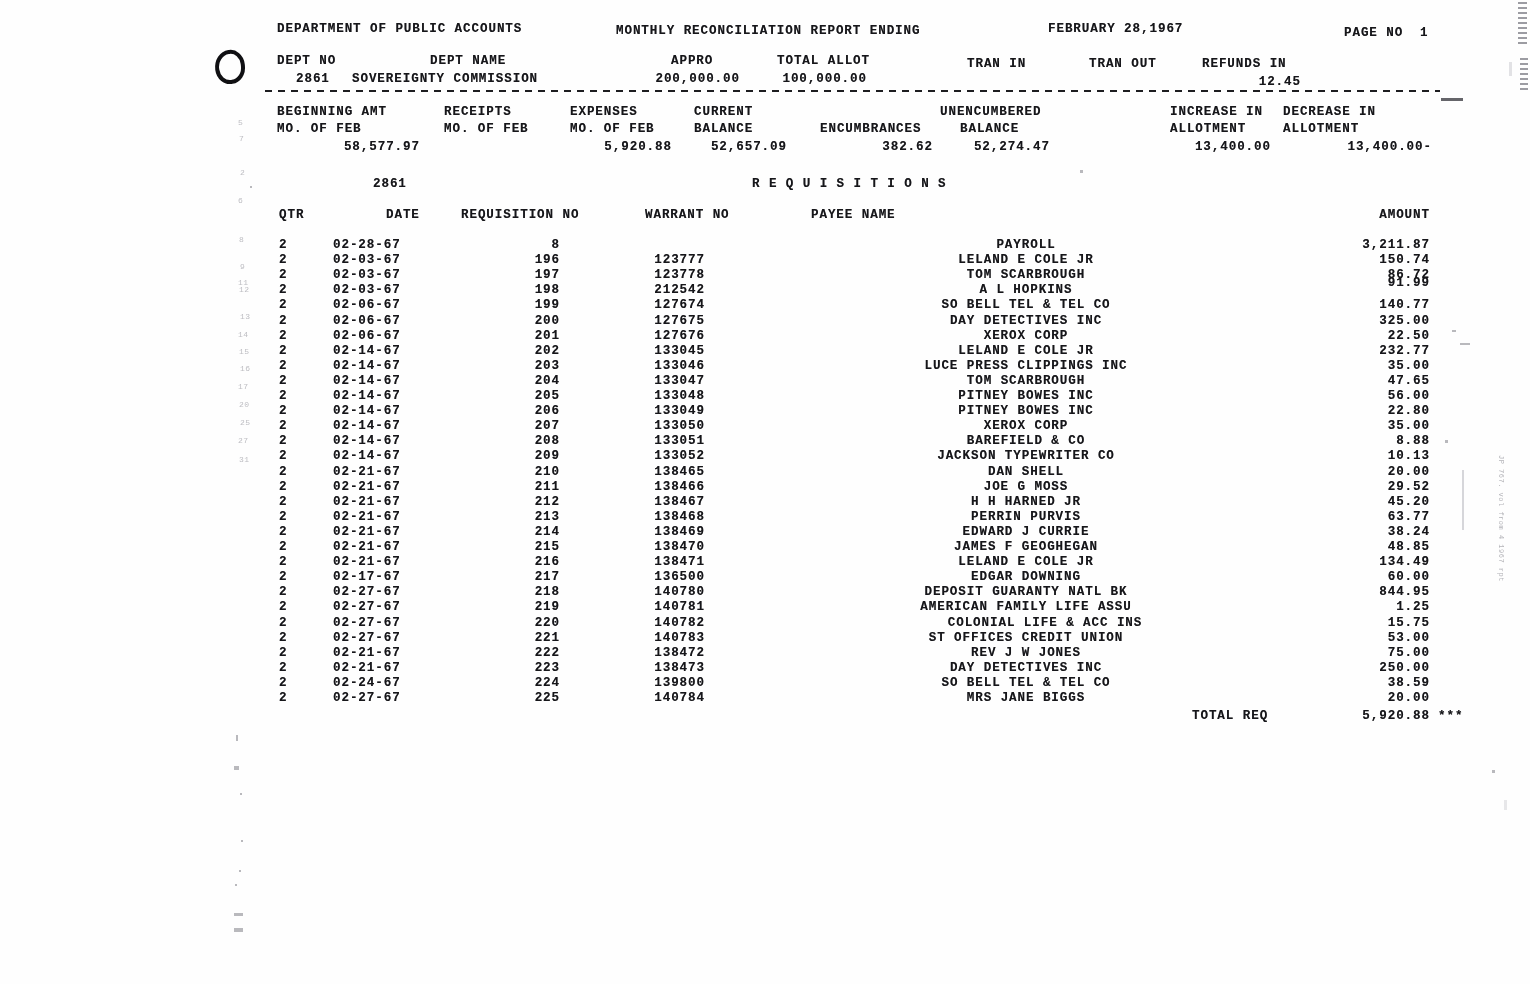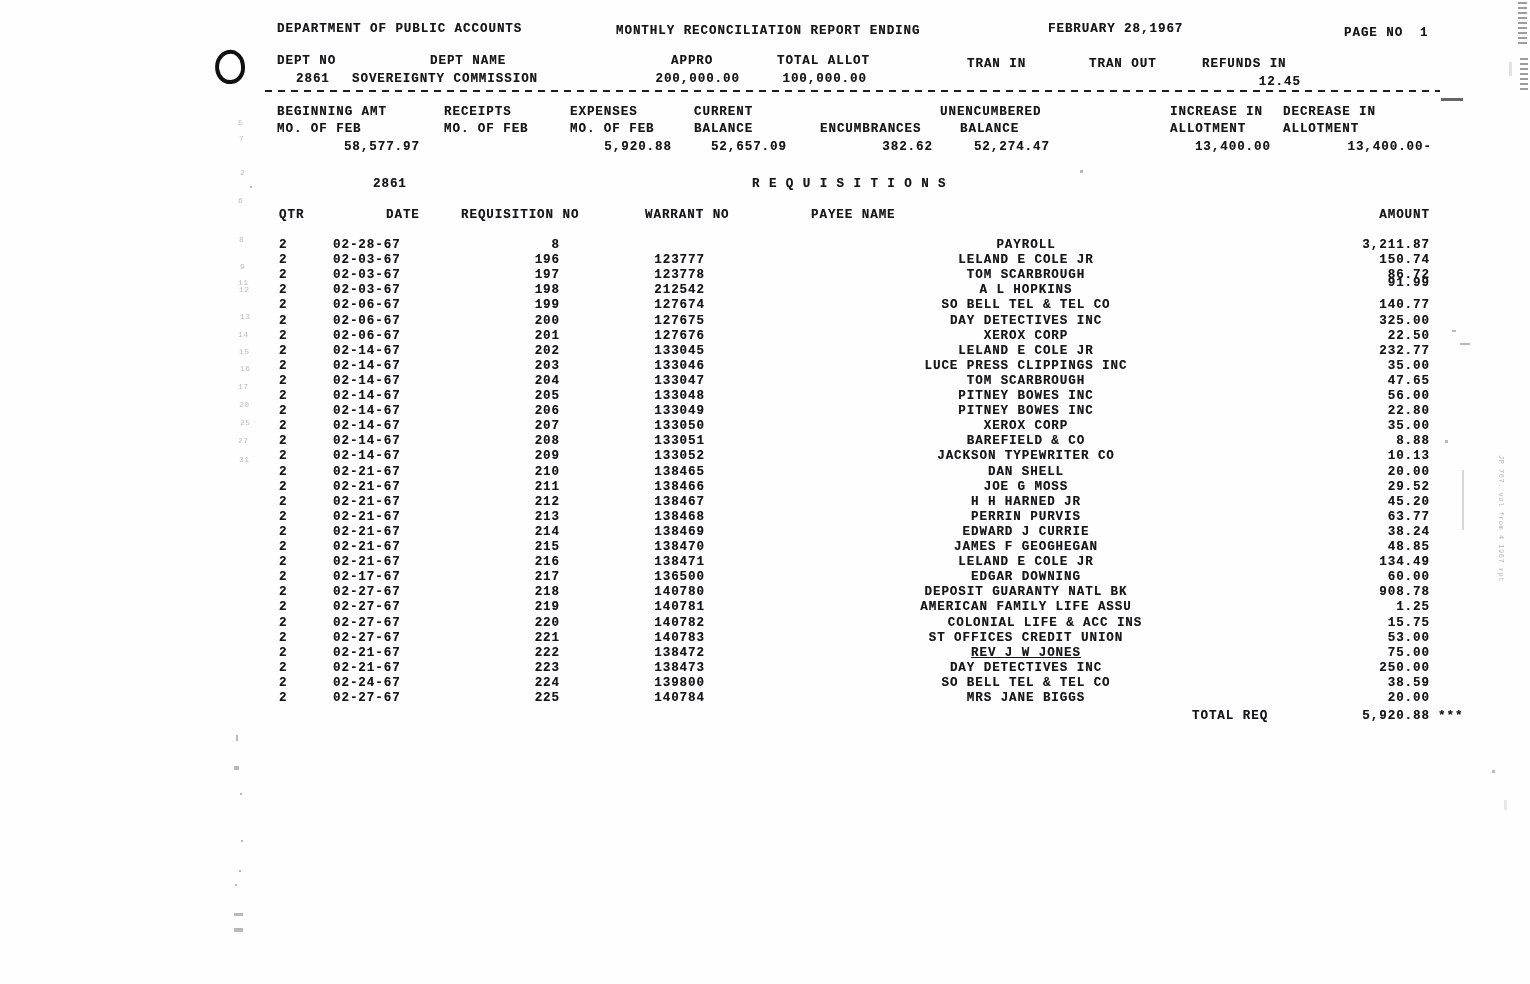--- a/index.html
+++ b/index.html
@@ -357,21 +357,21 @@
         <div class="t col-warrant" style="top: 570.2px;">136500</div>
         <div class="t col-payee" style="top: 570.2px;">EDGAR DOWNING</div>
         <div class="t col-amount" style="top: 570.2px;">60.00</div>
       </div>
       <div>
         <div class="t col-qtr" style="top: 585.3px;">2</div>
         <div class="t col-date" style="top: 585.3px;">02-27-67</div>
         <div class="t col-req" style="top: 585.3px;">218</div>
         <div class="t col-warrant" style="top: 585.3px;">140780</div>
         <div class="t col-payee" style="top: 585.3px;">DEPOSIT GUARANTY NATL BK</div>
-        <div class="t col-amount" style="top: 585.3px;">908.78</div>
+        <div class="t col-amount" style="top: 585.3px;">844.95</div>
       </div>
       <div>
         <div class="t col-qtr" style="top: 600.4px;">2</div>
         <div class="t col-date" style="top: 600.4px;">02-27-67</div>
         <div class="t col-req" style="top: 600.4px;">219</div>
         <div class="t col-warrant" style="top: 600.4px;">140781</div>
         <div class="t col-payee" style="top: 600.4px;">AMERICAN FAMILY LIFE ASSU</div>
         <div class="t col-amount" style="top: 600.4px;">1.25</div>
       </div>
       <div>
@@ -388,21 +388,21 @@
         <div class="t col-req" style="top: 630.6px;">221</div>
         <div class="t col-warrant" style="top: 630.6px;">140783</div>
         <div class="t col-payee" style="top: 630.6px;">ST OFFICES CREDIT UNION</div>
         <div class="t col-amount" style="top: 630.6px;">53.00</div>
       </div>
       <div>
         <div class="t col-qtr" style="top: 645.7px;">2</div>
         <div class="t col-date" style="top: 645.7px;">02-21-67</div>
         <div class="t col-req" style="top: 645.7px;">222</div>
         <div class="t col-warrant" style="top: 645.7px;">138472</div>
-        <div class="t col-payee" style="top: 645.7px; text-decoration: underline;">REV J W JONES</div>
+        <div class="t col-payee" style="top: 645.7px;">REV J W JONES</div>
         <div class="t col-amount" style="top: 645.7px;">75.00</div>
       </div>
       <div>
         <div class="t col-qtr" style="top: 660.8px;">2</div>
         <div class="t col-date" style="top: 660.8px;">02-21-67</div>
         <div class="t col-req" style="top: 660.8px;">223</div>
         <div class="t col-warrant" style="top: 660.8px;">138473</div>
         <div class="t col-payee" style="top: 660.8px;">DAY DETECTIVES INC</div>
         <div class="t col-amount" style="top: 660.8px;">250.00</div>
       </div>

